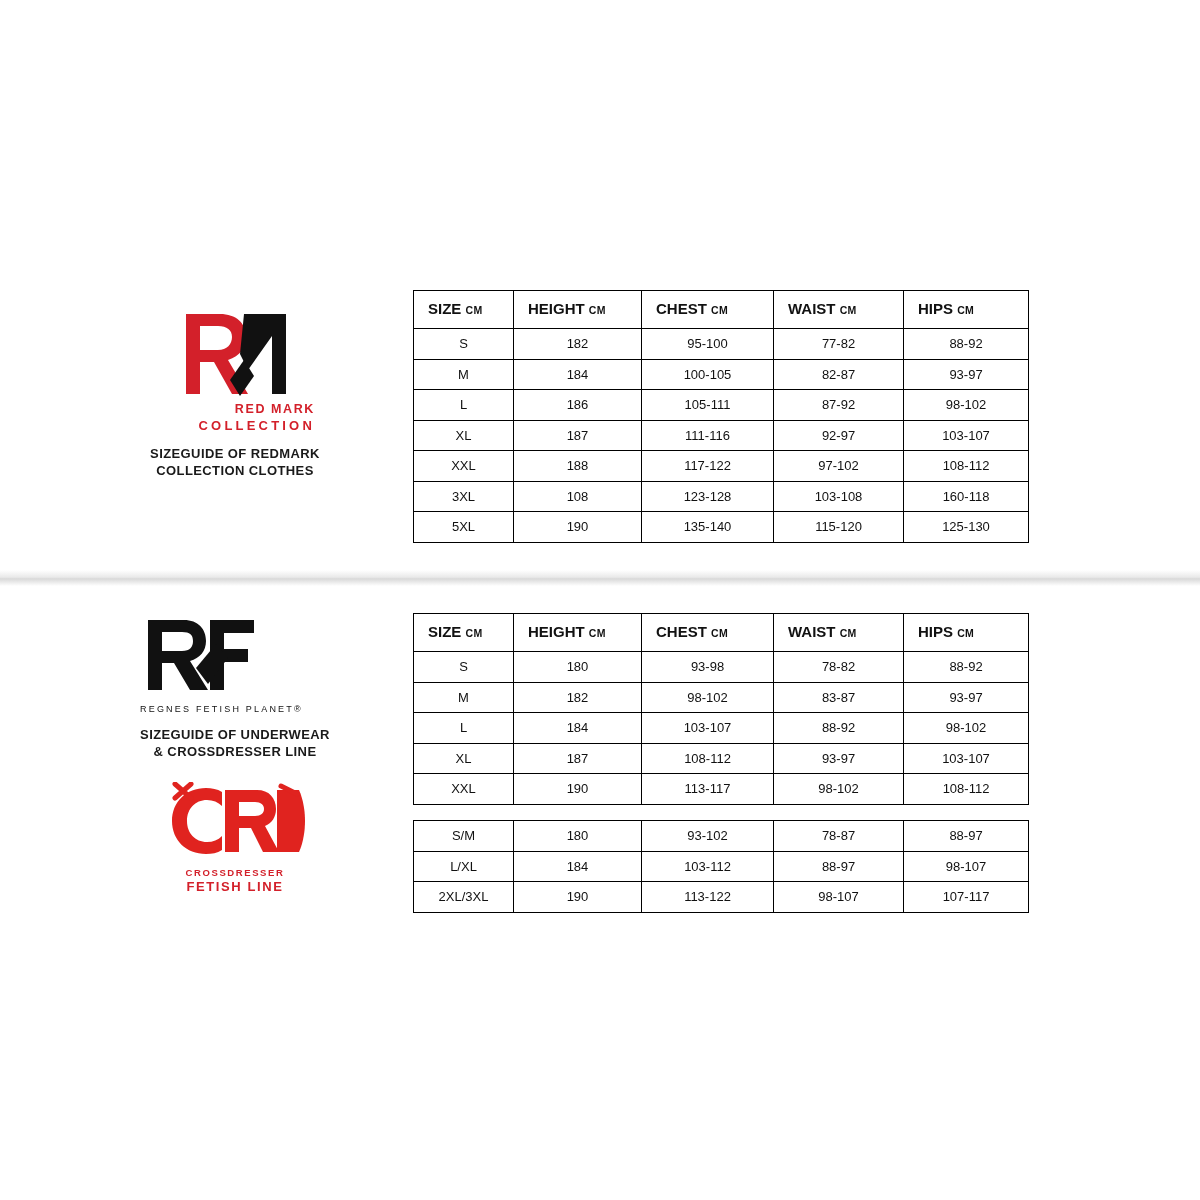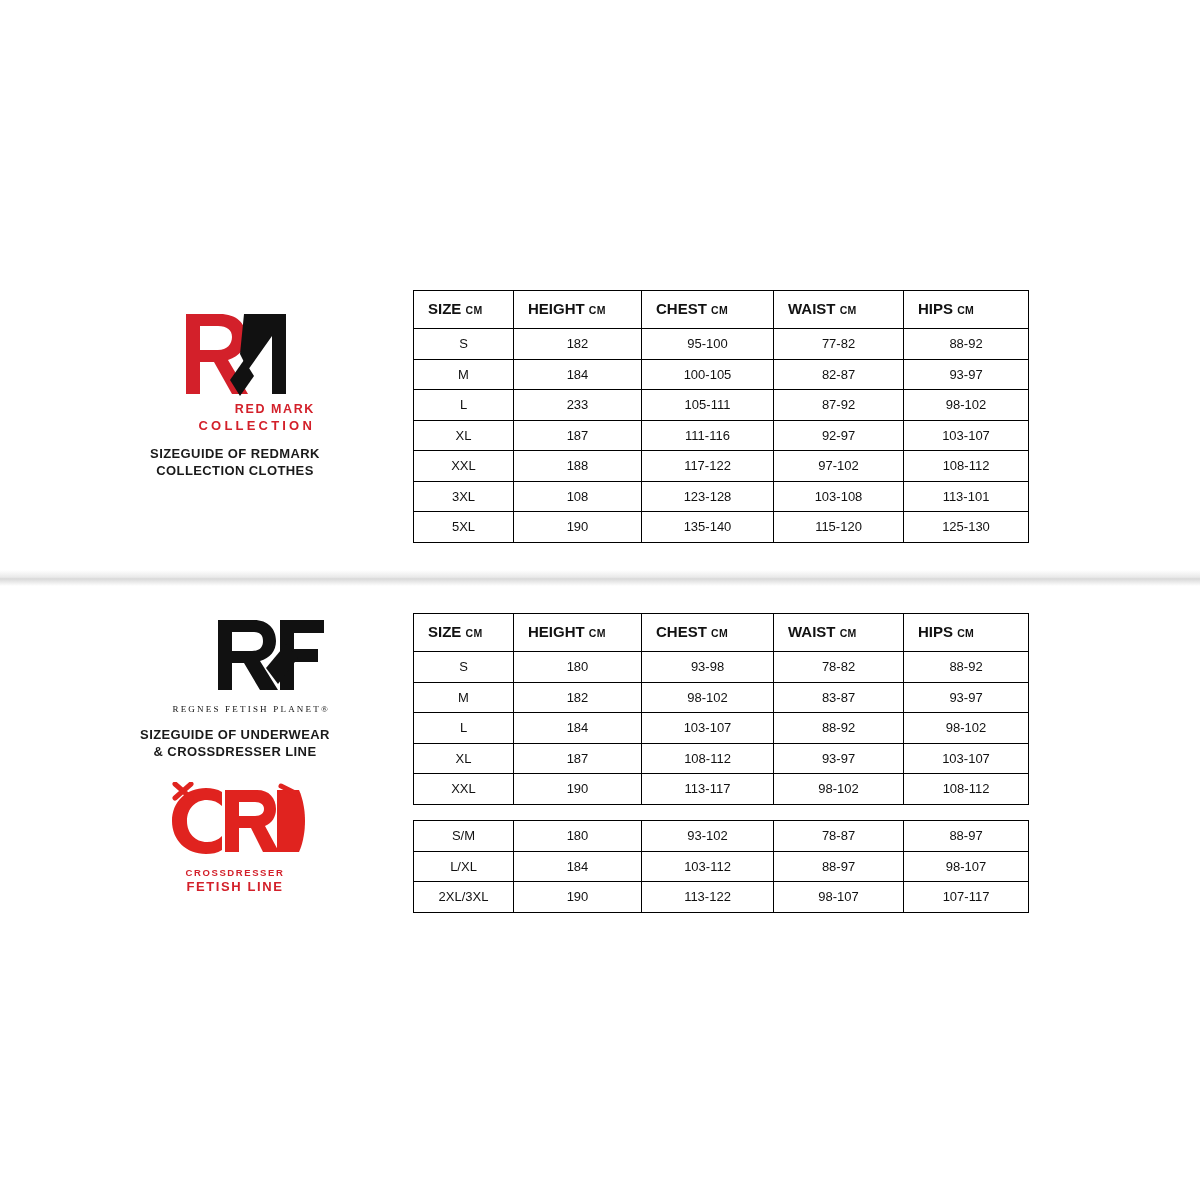--- a/index.html
+++ b/index.html
@@ -61,21 +61,21 @@
   }
   .rm-sub {
     font-size: 13px;
     font-weight: bold;
     color: #d3202a;
     letter-spacing: 3.2px;
     margin-top: 2px;
   }
 
   
-  .rfp-logo { width: 190px; margin: 0 auto; text-align: right; font-family: Liberation Serif, serif; }
+  .rfp-logo { width: 190px; margin: 0 auto; text-align: left; }
   .rfp-name {
     font-size: 9px;
     letter-spacing: 2.2px;
     color: #111;
     margin-top: 8px;
   }
 
   
   .crd-logo { width: 200px; margin: 0 auto; text-align: center; }
   .crd-name {
@@ -195,21 +195,21 @@
         </tr>
       <tr>
           <td>M</td>
           <td>184</td>
           <td>100-105</td>
           <td>82-87</td>
           <td>93-97</td>
         </tr>
       <tr>
           <td>L</td>
-          <td>233</td>
+          <td>186</td>
           <td>105-111</td>
           <td>87-92</td>
           <td>98-102</td>
         </tr>
       <tr>
           <td>XL</td>
           <td>187</td>
           <td>111-116</td>
           <td>92-97</td>
           <td>103-107</td>
@@ -219,21 +219,21 @@
           <td>188</td>
           <td>117-122</td>
           <td>97-102</td>
           <td>108-112</td>
         </tr>
       <tr>
           <td>3XL</td>
           <td>108</td>
           <td>123-128</td>
           <td>103-108</td>
-          <td>113-101</td>
+          <td>160-118</td>
         </tr>
       <tr>
           <td>5XL</td>
           <td>190</td>
           <td>135-140</td>
           <td>115-120</td>
           <td>125-130</td>
         </tr>
     </tbody>
   </table>

